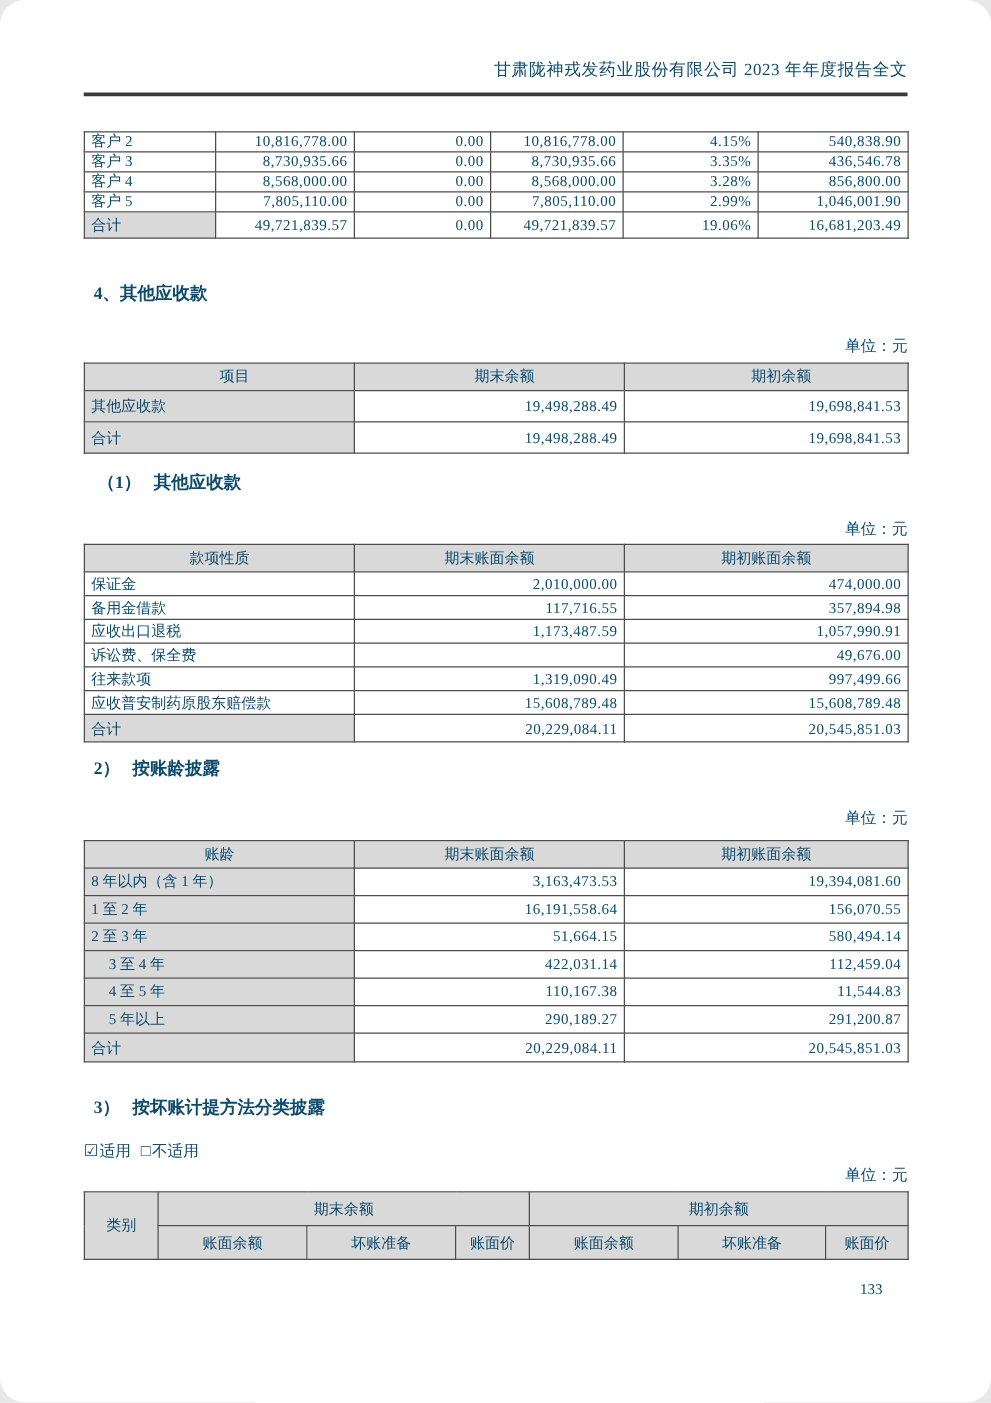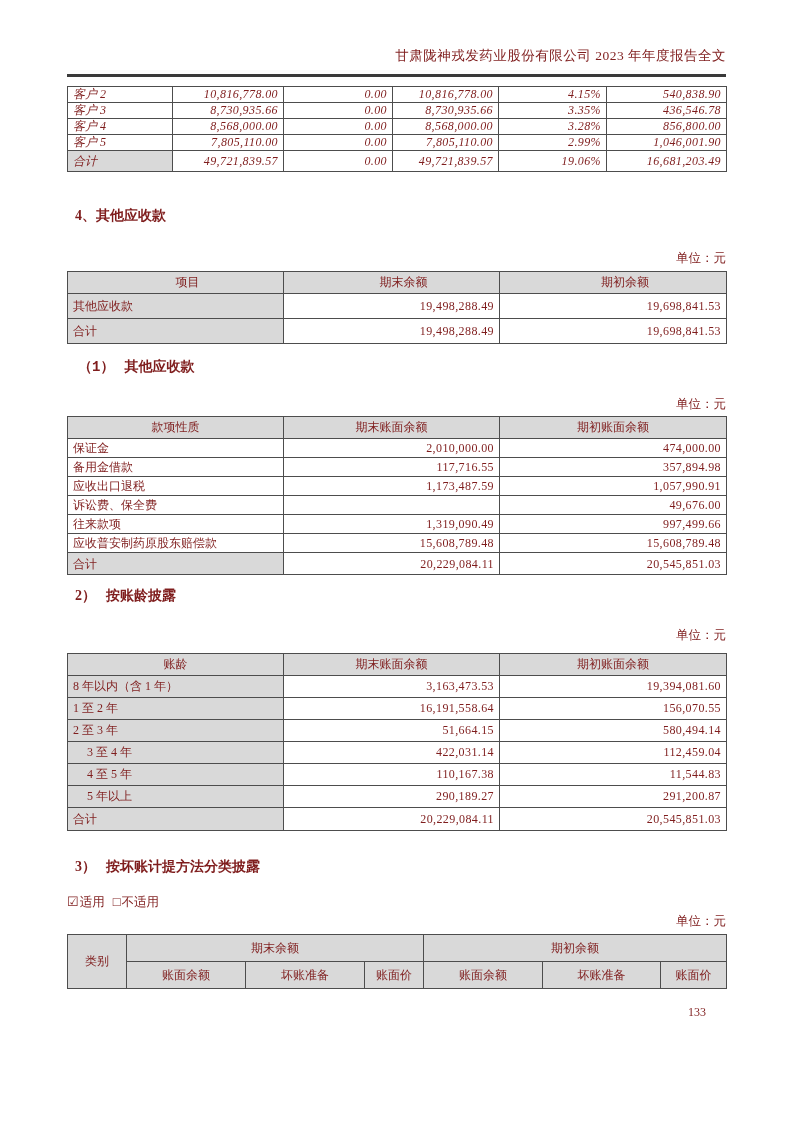--- a/index.html
+++ b/index.html
@@ -1,41 +1,42 @@
 <!DOCTYPE html>
 <html><head>
 <meta charset="utf-8">
 <style>
   html,body{margin:0;padding:0;background:#e8e8e8;}
   .page{
     position:relative;
     width:793px;height:1122px;
     background:#ffffff;
     font-family:"Liberation Serif","DejaVu Serif",serif;
-    color:#7f1d1d;
+    color:#0c4a6e;
     overflow:hidden;
     margin:0 auto;
+    border-radius:20px;
   }
   .content{margin:0 67px;width:659px;}
 
   
   .doc-header{
     margin:0 67px;
     padding-top:47px;
     padding-bottom:9px;
     text-align:right;
     font-size:13.5px;
     letter-spacing:.5px;
     border-bottom:3px solid #3a3a3a;
   }
 
   
   .sec{font-weight:bold;font-size:14px;margin-left:8px;}
   .sec .gap{display:inline-block;width:10px;}
-  .sec.sub{margin-left:11px;font-family:Liberation Mono, monospace;}
+  .sec.sub{margin-left:11px;}
   .h-s4{margin-top:35px;}
   .h-s41{margin-top:14px;}
   .h-s411{margin-top:22px;}
   .h-s412{margin-top:12px;}
   .h-s413{margin-top:27px;}
 
   .unit-line{text-align:right;font-size:12.5px;}
   .u1{margin-top:25px;margin-bottom:4px;}
   .u2{margin-top:20px;margin-bottom:3px;}
   .u3{margin-top:22px;margin-bottom:9px;}
@@ -59,21 +60,21 @@
     vertical-align:middle;
     padding:0 5px;
   }
   th{background:#d9d9d9;font-weight:normal;text-align:center;padding:0 2px;}
   td:first-child{text-align:left;}
   td:not(:first-child){text-align:right;letter-spacing:.4px;}
   tr.total td:first-child{background:#d9d9d9;}
   tr.indent td:first-child{padding-left:19px;}
   .col1-gray td:first-child{background:#d9d9d9;}
 
-  .tbl-customers{margin-top:9px;font-style:italic;}
+  .tbl-customers{margin-top:28px;}
   .tbl-customers td{height:15px;line-height:15px;}
   .tbl-customers tr.total td{height:20px;}
 
   .tbl-summary td{height:24px;}
   .tbl-summary th{height:21px;padding-left:26px;}
 
   .tbl-nature td{height:18px;line-height:18px;}
   .tbl-nature th{height:21px;}
   .tbl-nature tr.total td{height:21px;}
 

